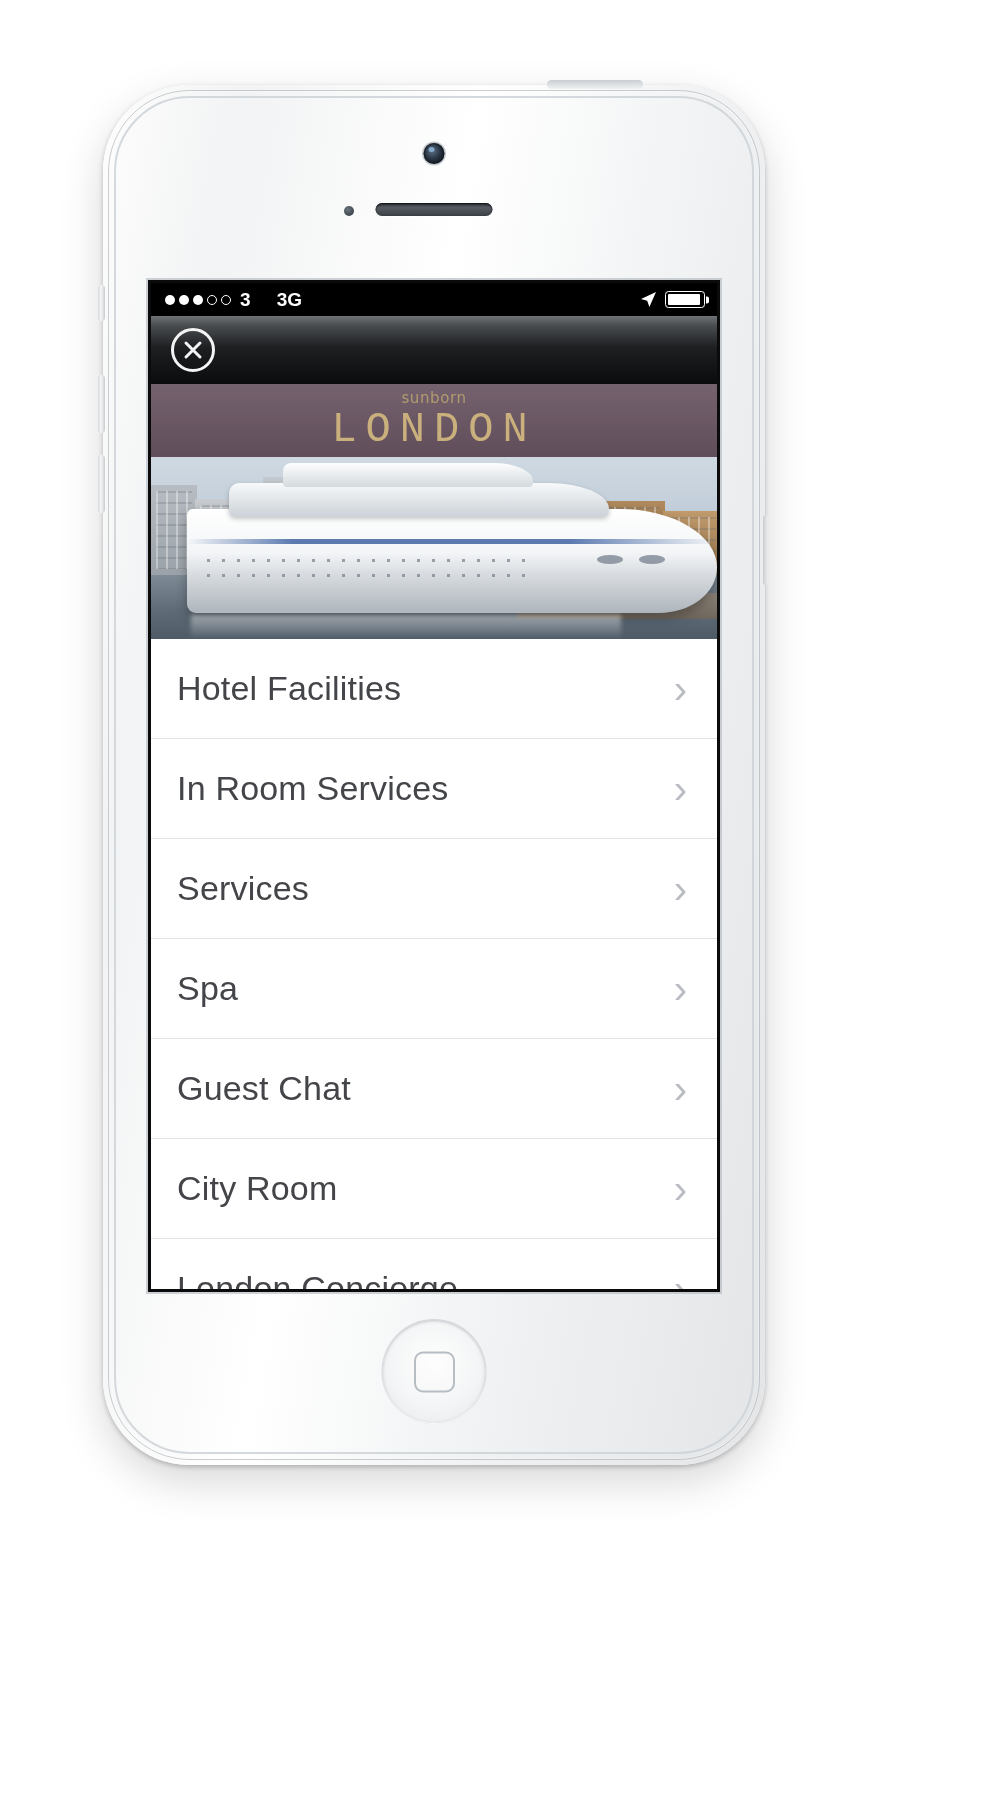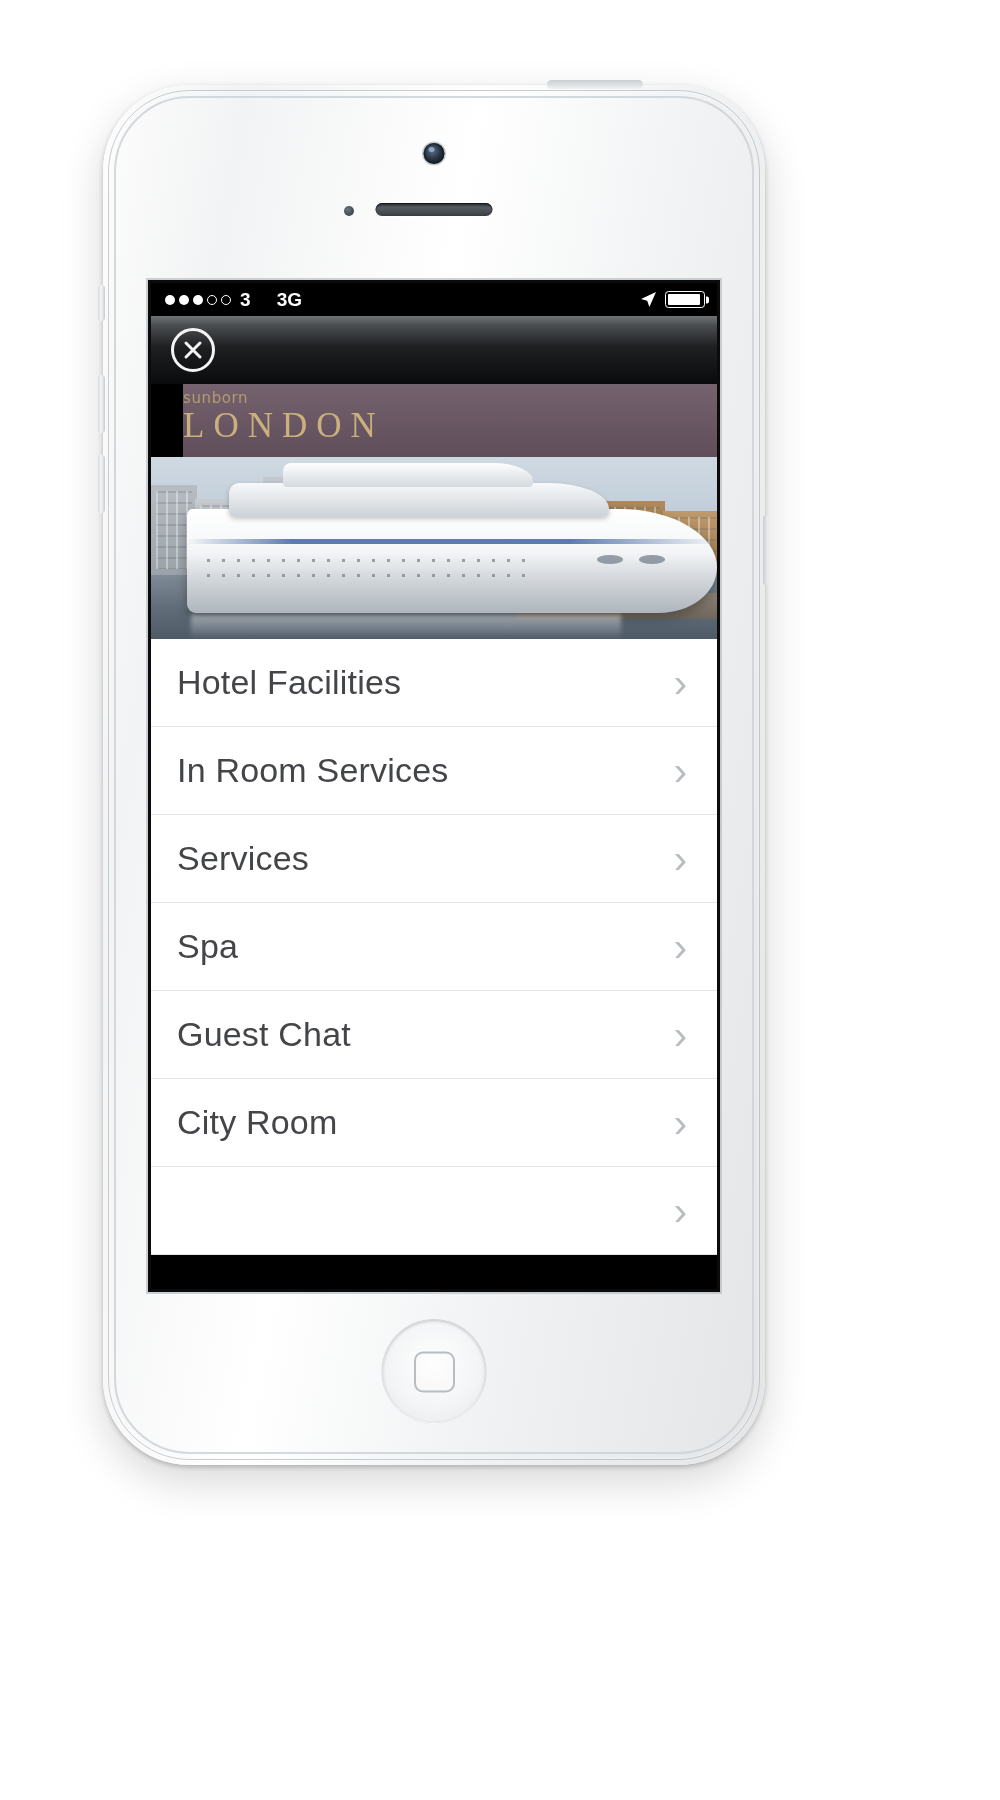--- a/index.html
+++ b/index.html
@@ -122,35 +122,34 @@
     width:44px;height:44px;border-radius:50%;
     border:3px solid #f4f4f4;box-sizing:border-box;
     display:flex;align-items:center;justify-content:center;
     background:transparent;cursor:pointer;
   }
 
   
   #brand-banner{
     height:68px;background:#6b5664;
     position:relative;overflow:hidden;
-    display:flex;flex-direction:column;align-items:flex-start;justify-content:flex-start;
+    display:flex;flex-direction:column;align-items:center;justify-content:flex-start;
     padding-top:5px;
-    margin-left:32px;
   }
   #brand-banner:before{
     content:"";position:absolute;inset:0;
     background:linear-gradient(180deg,rgba(255,255,255,.07),rgba(0,0,0,.10));
   }
   #brand-sunborn{
     position:relative;color:#b29b6f;font-size:15px;letter-spacing:.6px;
     font-family:"DejaVu Sans",sans-serif;
   }
   #brand-city{
-    position:relative;color:#c9b07c;font-size:35px;letter-spacing:9px;
-    margin-top:-1px;font-family:Liberation Serif, serif;font-weight:400;
+    position:relative;color:#c9b07c;font-size:42px;letter-spacing:9px;
+    margin-top:-1px;font-family:Liberation Mono, monospace;font-weight:400;
   }
 
   
   #hero{
     position:relative;height:182px;overflow:hidden;
     background:linear-gradient(180deg,#cfd9e2 0%,#c3cfda 26%,#b8c4cf 40%,#8d98a2 56%,#6d7a86 100%);
   }
   .bldg{position:absolute;bottom:62px;}
   #b1{left:0;width:46px;height:92px;background:linear-gradient(180deg,#b7bdc2,#9aa1a8);}
   #b2{left:44px;width:70px;height:78px;background:linear-gradient(180deg,#c8ccd0,#a6acb2);}
@@ -200,21 +199,21 @@
     background:rgba(125,135,148,.8);}
   #yacht-port1{left:410px;}
   #yacht-port2{left:452px;}
   #reflection{position:absolute;left:40px;bottom:0;width:430px;height:24px;
     background:linear-gradient(180deg,rgba(255,255,255,.45),rgba(255,255,255,0));
     filter:blur(2px);}
 
   
   #menu-list{background:#fff;}
   .menu-item{
-    position:relative;height:88px;display:flex;align-items:center;
+    position:relative;height:100px;display:flex;align-items:center;
     padding:0 0 0 26px;border-bottom:1.5px solid #e3e4e6;
     background:#fff;cursor:pointer;box-sizing:border-box;
   }
   .menu-label{font-size:34px;color:#434548;font-weight:400;letter-spacing:.2px;}
   .chev{
     position:absolute;right:30px;top:50%;transform:translateY(-50%);
     color:#b9bcc0;font-size:40px;line-height:1;font-weight:300;
   }
 </style>
 </head>
@@ -331,20 +330,21 @@
       </div>
       <div class="menu-item">
         <span class="menu-label">Guest Chat</span>
         <span class="chev">›</span>
       </div>
       <div class="menu-item">
         <span class="menu-label">City Room</span>
         <span class="chev">›</span>
       </div>
       <div class="menu-item">
+        <span class="menu-label">London Concierge</span>
         <span class="chev">›</span>
       </div>
 
     </div>
 
   </div>
 
   <div id="home-button">
     <div id="home-square"></div>
   </div>

